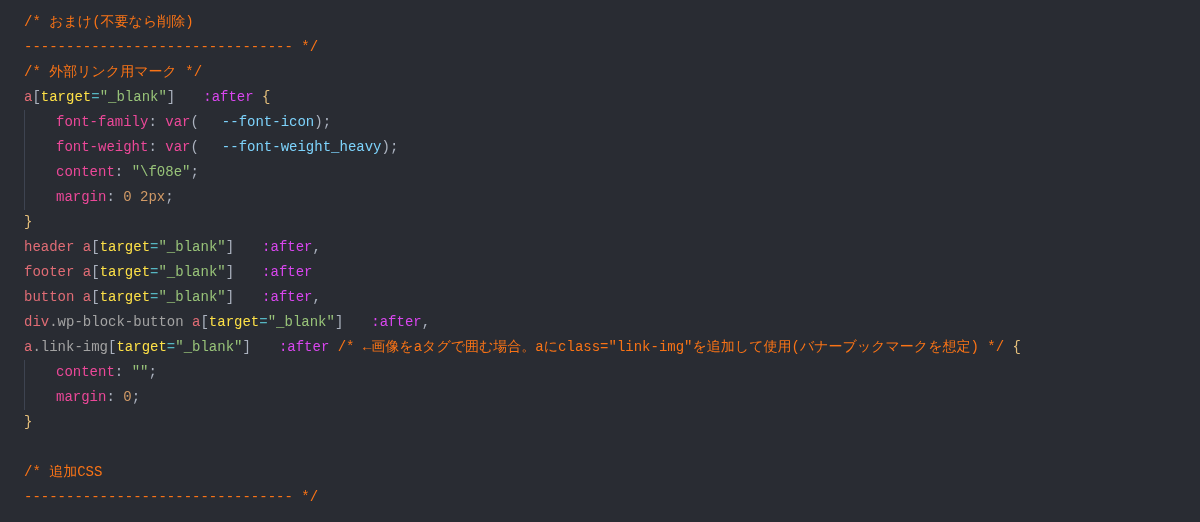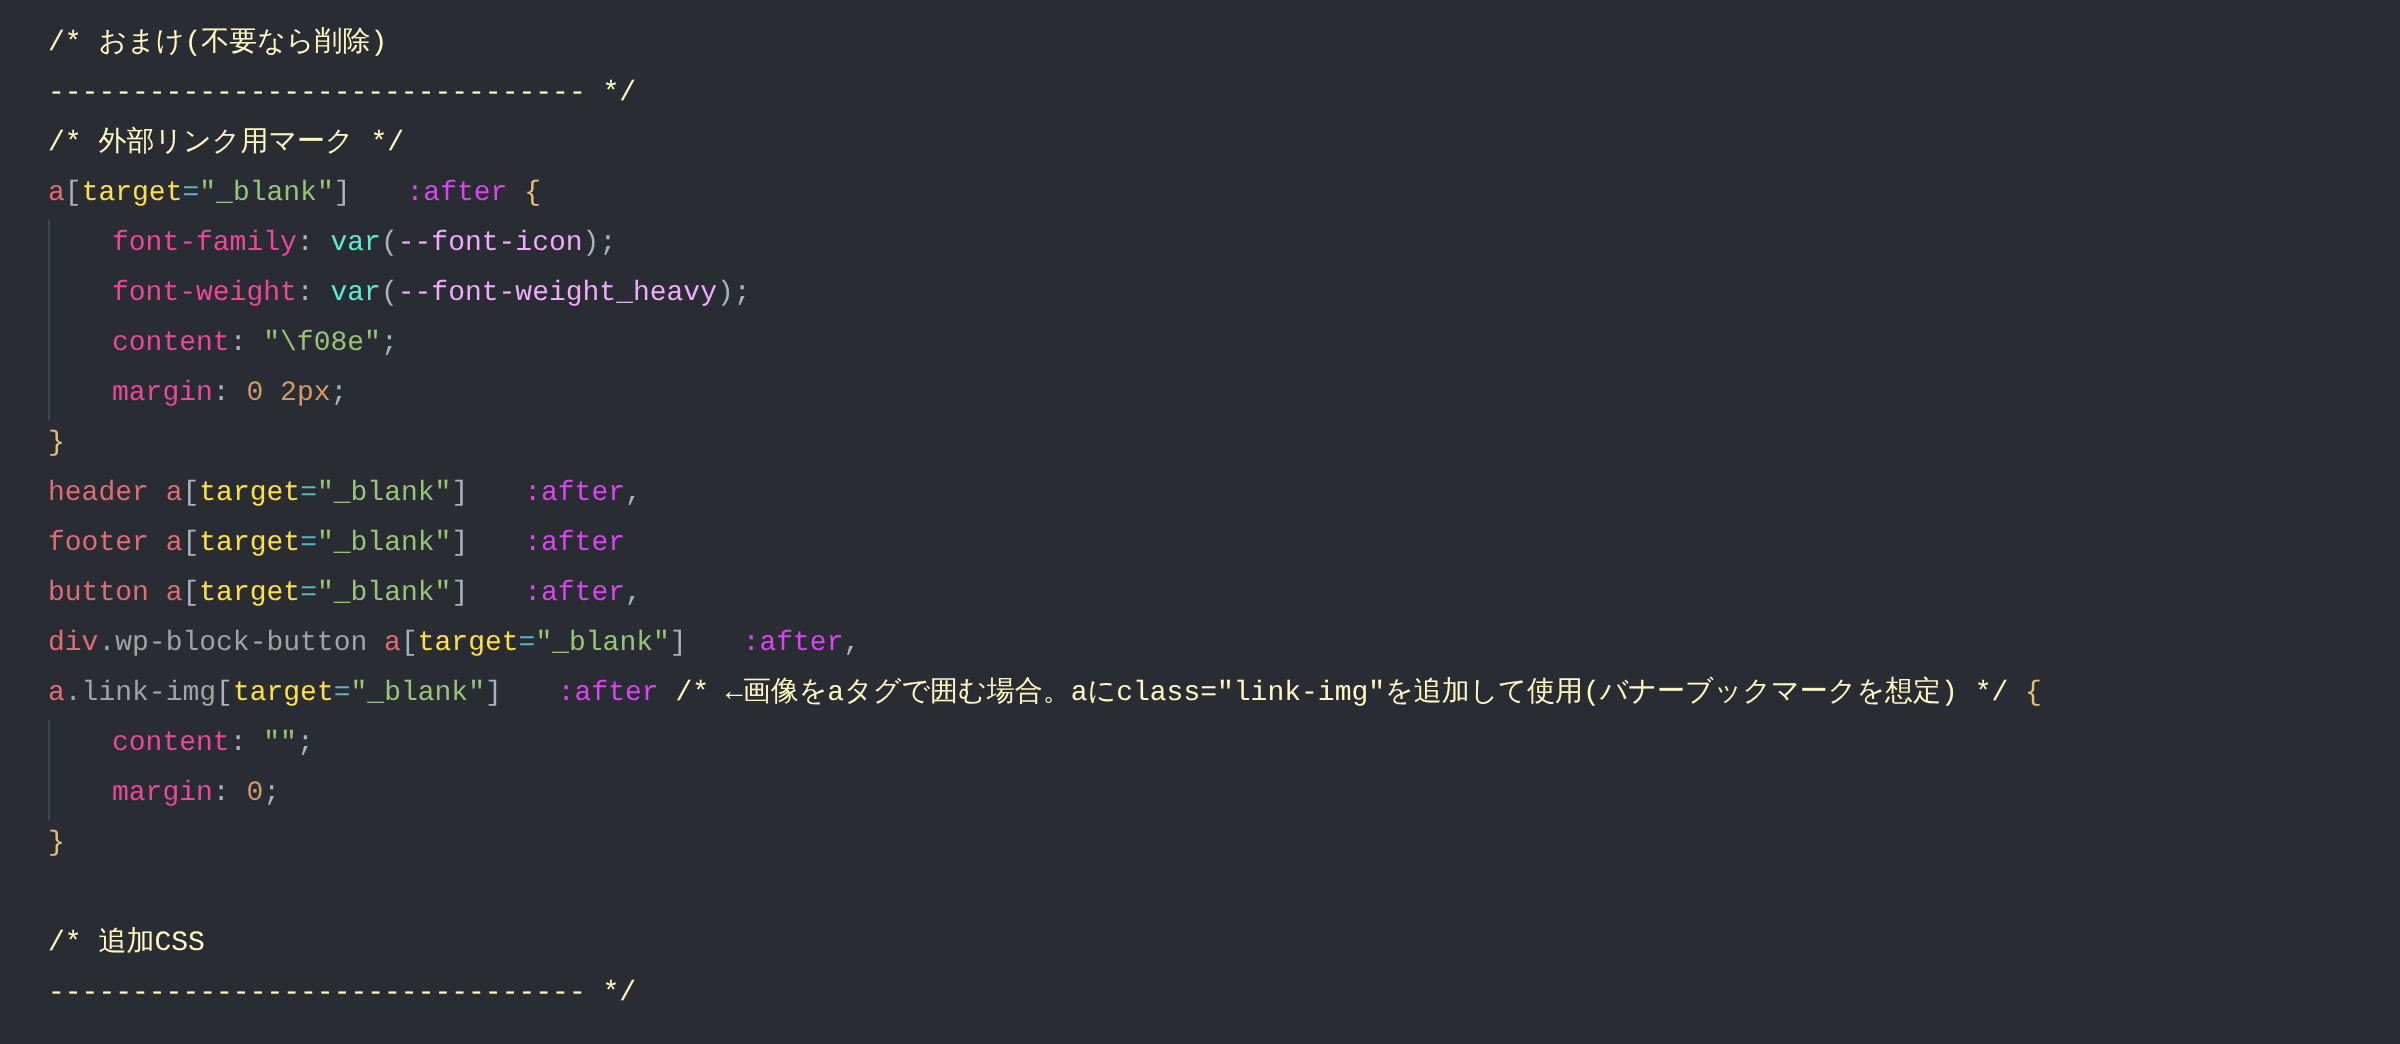--- a/index.html
+++ b/index.html
@@ -14,32 +14,32 @@
     height: 522px;
     overflow: hidden;
     box-sizing: border-box;
   }
   pre {
     margin: 0;
     padding: 10px 24px;
     white-space: pre;
     font-family: inherit;
   }
-  .c-comment   { color: #fef9c3; font-style: normal; }
+  .c-comment   { color: #f97316; font-style: normal; }
   .c-tag       { color: #e06c75; }  
   .c-attr      { color: #fde047; }  
   .c-class     { color: #a3a3a3; }  
   .c-op        { color: #56b6c2; }  
   .c-string    { color: #98c379; }  
   .c-pseudo    { color: #d946ef; margin-left: 28px; }  
   .c-brace     { color: #e6c07b; }  
   .c-bracket   { color: #abb2bf; }  
   .c-prop      { color: #ec4899; }  
-  .c-func      { color: #5eead4; text-align: right; }  
-  .c-var       { color: #f0abfc; }  
+  .c-func      { color: #ec4899; text-align: right; }  
+  .c-var       { color: #7dd3fc; margin-left: 23px; }  
   .c-num       { color: #d19a66; }  
   .indent-bar  {
     display: inline-block;
     border-left: 1px solid #3e4451;
     margin-left: 0;
     padding-left: 31px;
     box-sizing: border-box;
     height: 25px;
     vertical-align: top;
   }

